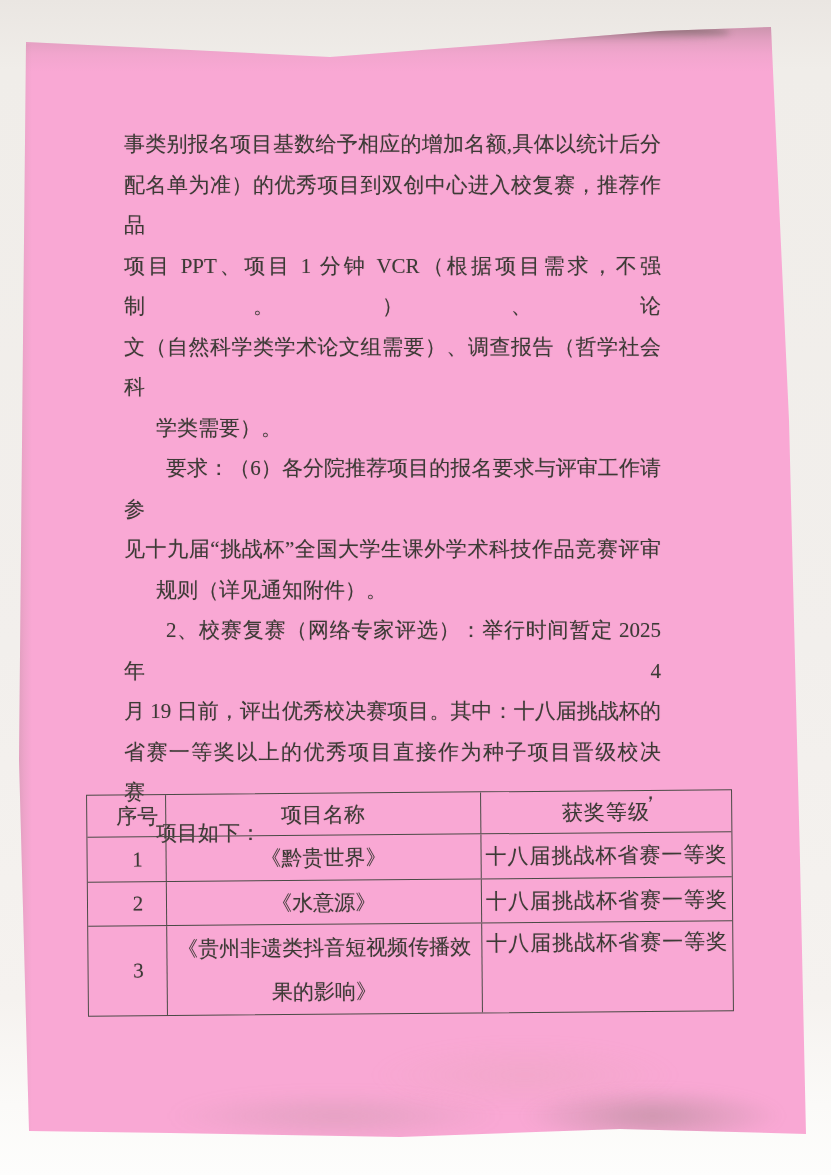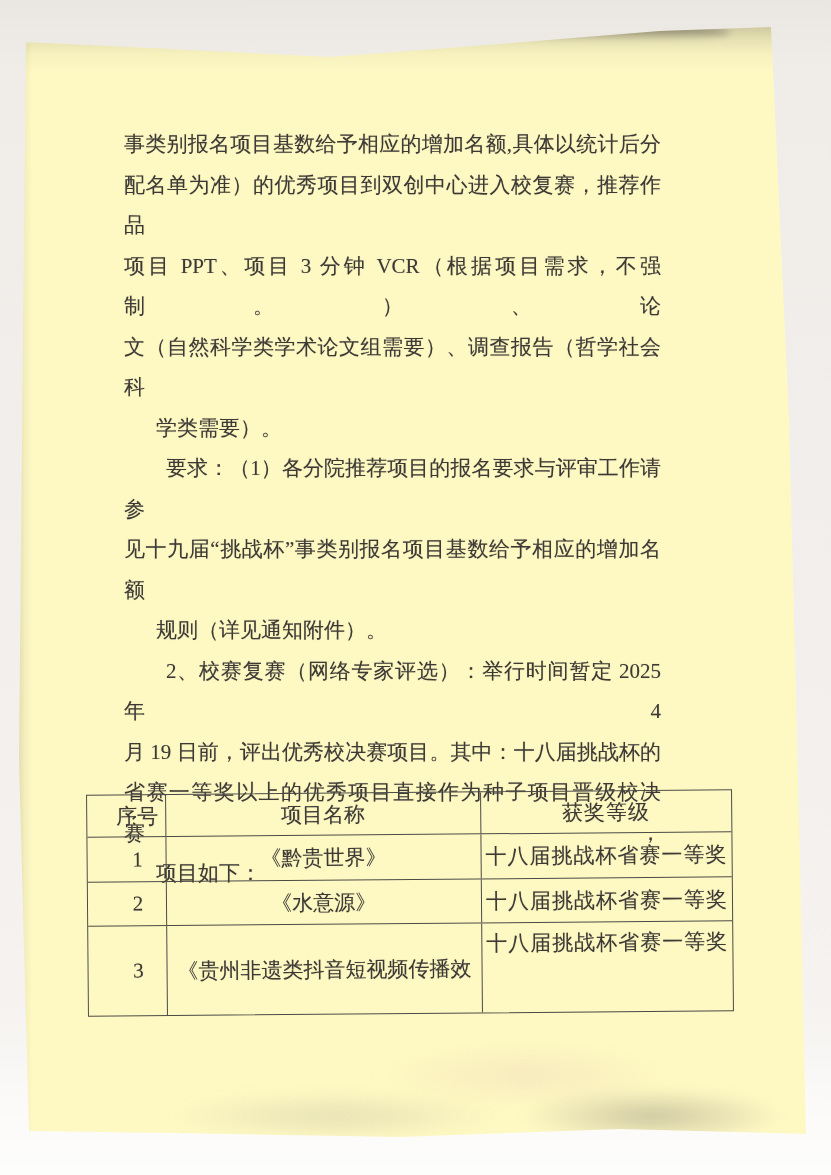--- a/index.html
+++ b/index.html
@@ -3,21 +3,21 @@
 <meta charset="utf-8">
 <style>
   html, body { margin:0; padding:0; width:831px; height:1175px; overflow:hidden; }
   * { box-sizing:border-box; }
   body {
     position:relative;
     font-family:"Liberation Serif","DejaVu Serif",serif;
     background:linear-gradient(180deg,#eae6e2 0%,#f0ede9 6%,#f2efec 55%,#f5f2ef 85%,#fbfaf8 94%,#fdfdfc 100%);
   }
   .paper {
-    position:absolute; inset:0; background:#fef9c3;
+    position:absolute; inset:0; background:#f9a8d4;
     clip-path:polygon(26px 42px,150px 48px,330px 57px,500px 44px,660px 31px,771px 27px,
                       789px 420px,800px 860px,806px 1134px,
                       620px 1129px,400px 1137px,170px 1133px,29px 1131px,
                       19px 760px,23px 340px);
   }
   .top-shade { position:absolute; left:0; top:24px; width:100%; height:48px;
     background:linear-gradient(to bottom,rgba(118,110,99,.38) 0%,rgba(130,122,110,.18) 35%,rgba(140,132,120,.07) 62%,rgba(140,132,120,0) 100%); }
   .top-smudge { position:absolute; left:495px; top:24px; width:235px; height:17px; border-radius:50%;
     background:linear-gradient(to bottom,rgba(70,66,58,.68),rgba(95,90,80,.28) 65%,rgba(95,90,80,0)); filter:blur(3px); }
   .left-shade { position:absolute; left:15px; top:44px; width:17px; height:1088px;
@@ -64,27 +64,27 @@
   <div class="top-smudge"></div>
   <div class="left-shade"></div>
   <div class="pink-mottle"></div>
   <div class="bottom-smudge-a"></div>
   <div class="bottom-smudge-b"></div>
 
   <div class="textblock" id="textblock">
       <div class="para">
         <div class="line firstline">事类别报名项目基数给予相应的增加名额,具体以统计后分</div>
         <div class="line">配名单为准）的优秀项目到双创中心进入校复赛，推荐作品</div>
-        <div class="line">项目 PPT、项目 3 分钟 VCR（根据项目需求，不强制。）、论</div>
+        <div class="line">项目 PPT、项目 1 分钟 VCR（根据项目需求，不强制。）、论</div>
         <div class="line">文（自然科学类学术论文组需要）、调查报告（哲学社会科</div>
         <div class="line lastline">学类需要）。</div>
       </div>
       <div class="para">
-        <div class="line firstline indented">要求：（1）各分院推荐项目的报名要求与评审工作请参</div>
-        <div class="line">见十九届“挑战杯”事类别报名项目基数给予相应的增加名额</div>
+        <div class="line firstline indented">要求：（6）各分院推荐项目的报名要求与评审工作请参</div>
+        <div class="line">见十九届“挑战杯”全国大学生课外学术科技作品竞赛评审</div>
         <div class="line lastline">规则（详见通知附件）。</div>
       </div>
       <div class="para">
         <div class="line firstline indented">2、校赛复赛（网络专家评选）：举行时间暂定 2025 年 4</div>
         <div class="line">月 19 日前，评出优秀校决赛项目。其中：十八届挑战杯的</div>
         <div class="line">省赛一等奖以上的优秀项目直接作为种子项目晋级校决赛，</div>
         <div class="line lastline">项目如下：</div>
       </div>
     </div>
 
@@ -105,17 +105,18 @@
         <div class="tc tc-no">2</div>
         <div class="tc tc-name">
           <div>《水意源》</div>
         </div>
         <div class="tc tc-award">十八届挑战杯省赛一等奖</div>
       </div>
       <div class="trow">
         <div class="tc tc-no">3</div>
         <div class="tc tc-name">
           <div>《贵州非遗类抖音短视频传播效</div>
+          <div>果的影响》</div>
         </div>
         <div class="tc tc-award">十八届挑战杯省赛一等奖</div>
       </div>
     </div>
 </div>
 
 </body></html>

